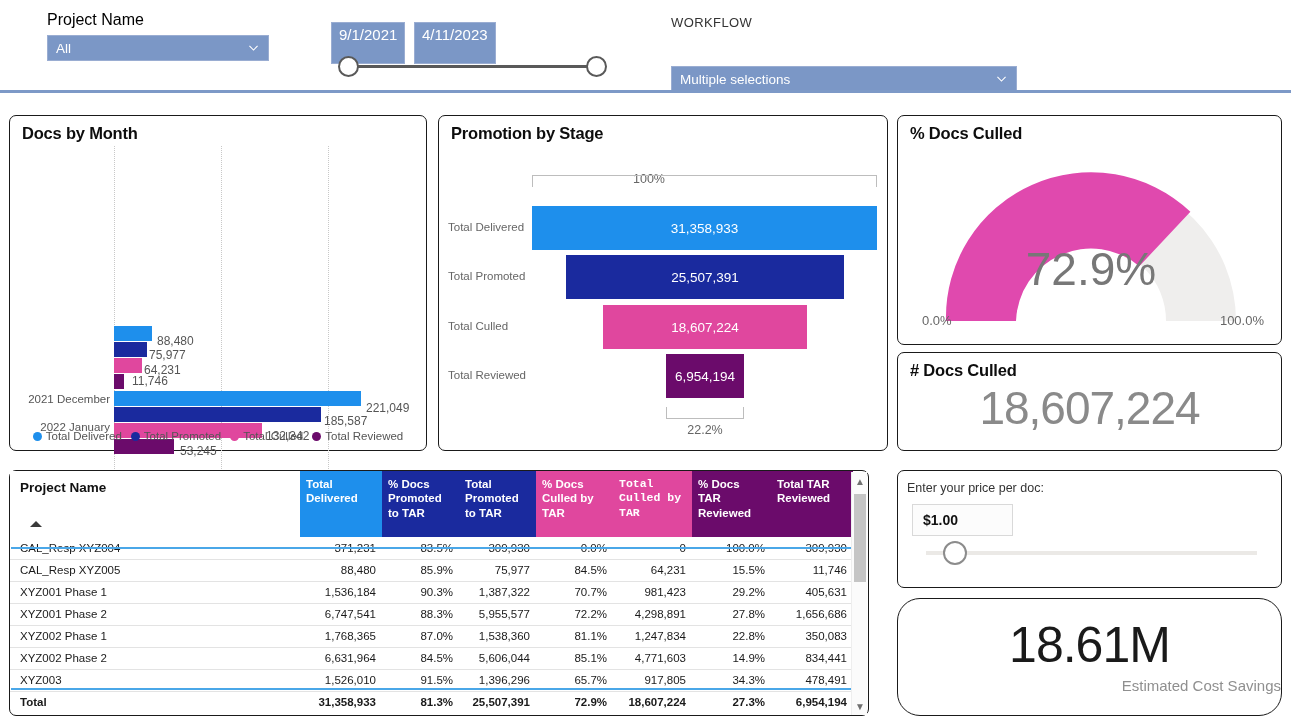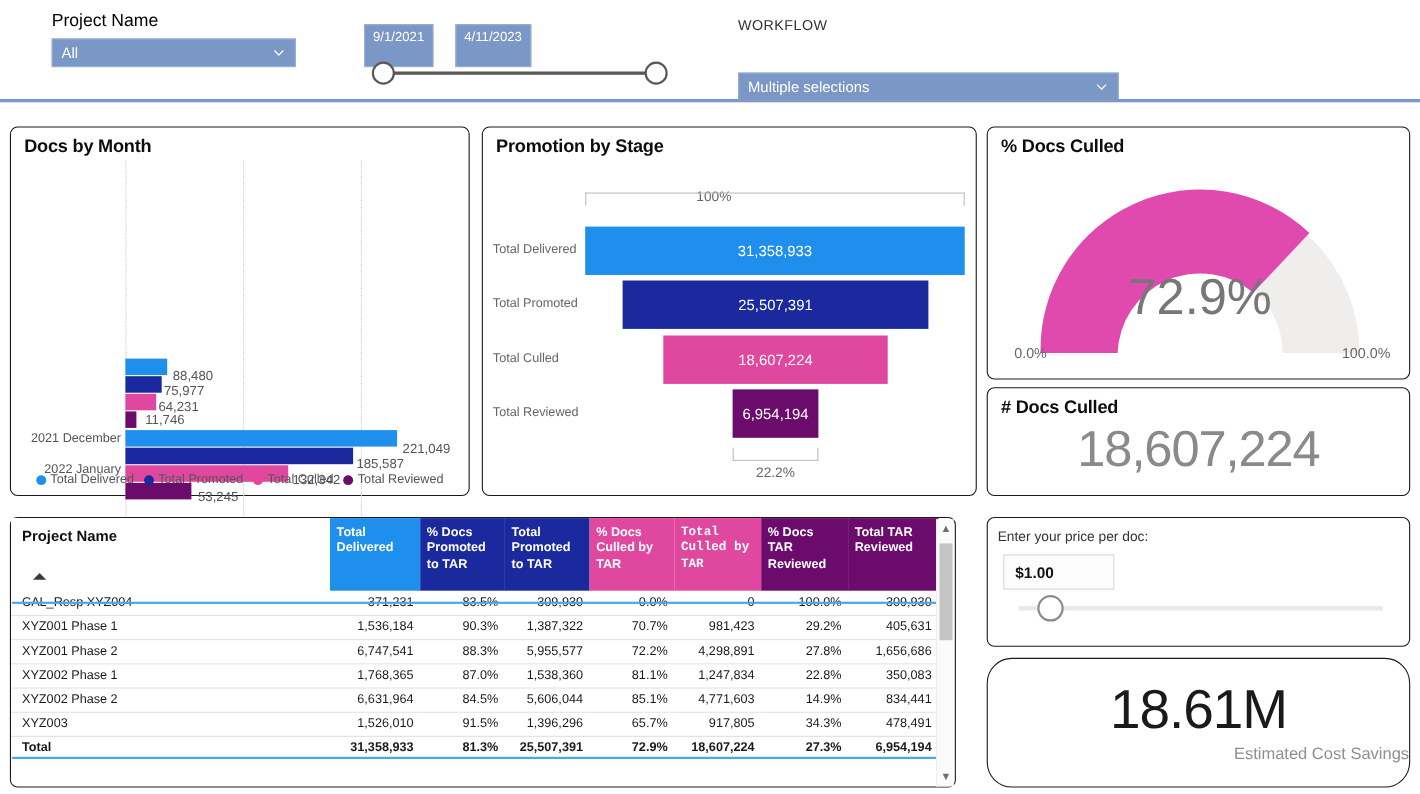--- a/index.html
+++ b/index.html
@@ -23,21 +23,21 @@
     height: 26px; display: flex; align-items: center;
     padding: 0 8px; font-size: 13.5px; position: relative;
   }
   .fdd .chev {
     position: absolute; right: 8px; top: 50%; transform: translateY(-50%);
     width: 13px; height: 13px;
   }
 
   
   .pill {
-    background: #7b97c6; color: #fff; font-size: 12px;
+    background: #7b97c6; color: #fff; font-size: 15px;
     padding: 3px 7px 20px 7px; display: inline-block;
     border: 1px solid #9aadd2;
   }
   .sliderTrack {
     position: absolute; height: 3px; background: #595959;
   }
   .knob {
     position: absolute; width: 21px; height: 21px; border-radius: 50%;
     background: #ffffff; border: 2px solid #595959;
   }
@@ -374,20 +374,30 @@
             <td class="name">CAL_Resp XYZ004</td>
             <td>371,231</td>
             <td>83.5%</td>
             <td>309,930</td>
             <td>0.0%</td>
             <td>0</td>
             <td>100.0%</td>
             <td>309,930</td>
           </tr>
           <tr>
+            <td class="name">CAL_Resp XYZ005</td>
+            <td>88,480</td>
+            <td>85.9%</td>
+            <td>75,977</td>
+            <td>84.5%</td>
+            <td>64,231</td>
+            <td>15.5%</td>
+            <td>11,746</td>
+          </tr>
+          <tr>
             <td class="name">XYZ001 Phase 1</td>
             <td>1,536,184</td>
             <td>90.3%</td>
             <td>1,387,322</td>
             <td>70.7%</td>
             <td>981,423</td>
             <td>29.2%</td>
             <td>405,631</td>
           </tr>
           <tr>

